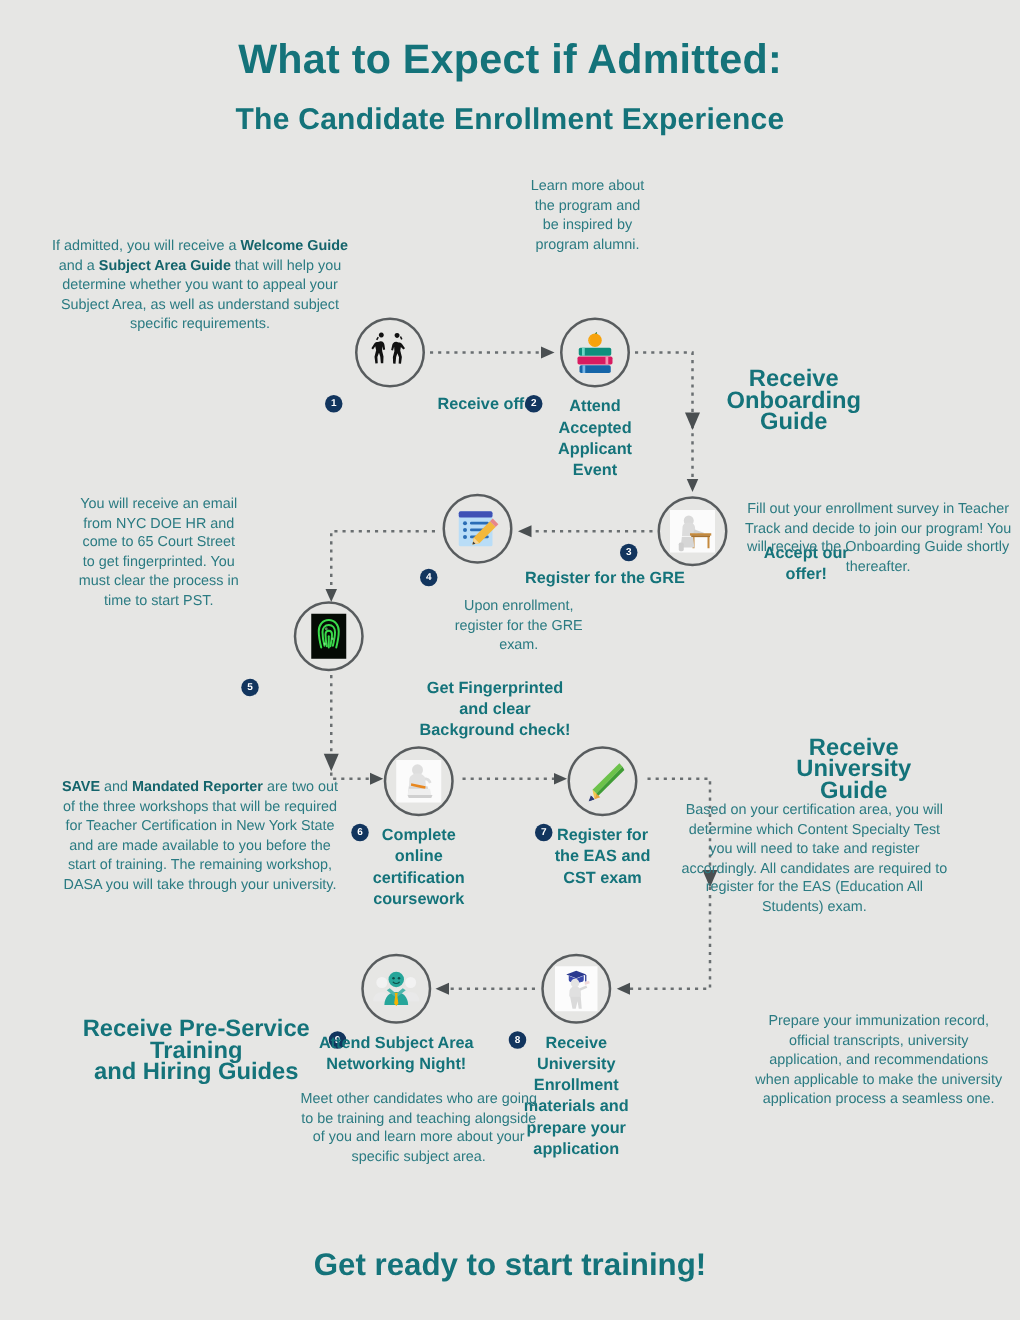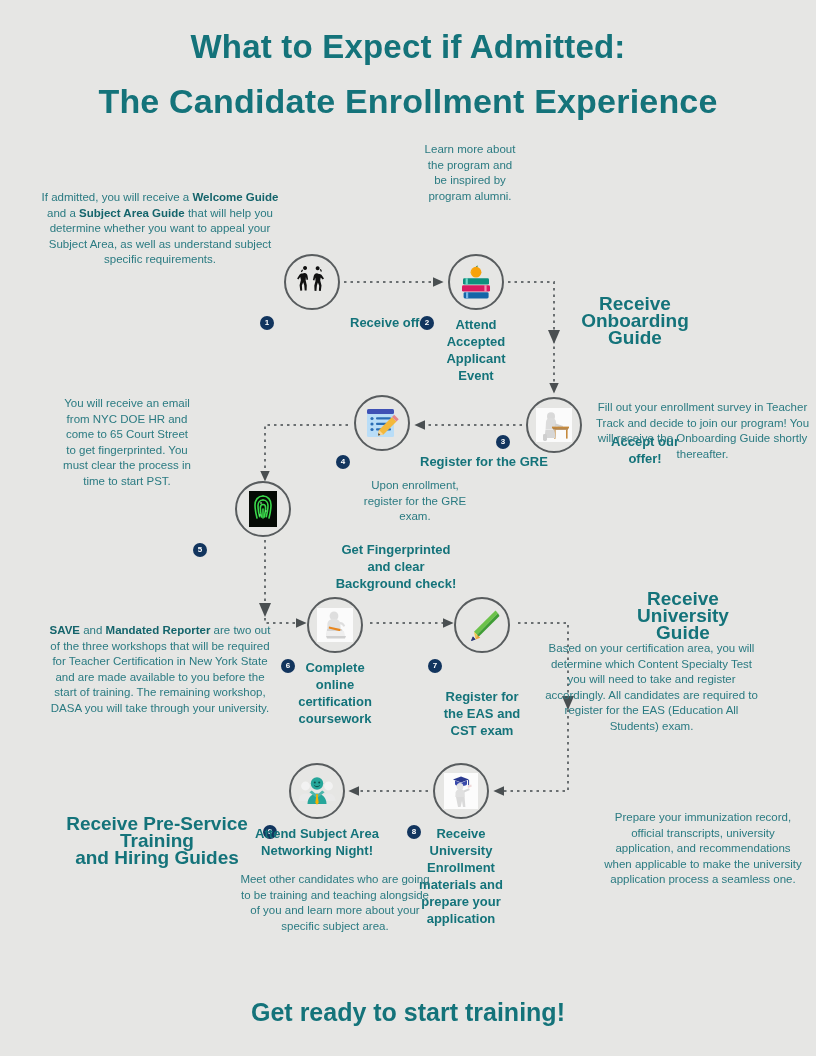--- a/index.html
+++ b/index.html
@@ -12,21 +12,21 @@
     position:relative;
   }
   #stage{position:relative;width:816px;height:1056px;}
 
   
   .title{
     position:absolute;left:0;right:0;text-align:center;
     color:#14737a;font-weight:bold;letter-spacing:.2px;
   }
   .title-l1{top:28px;font-size:33px;}
-  .title-l2{top:82px;font-size:34px;}
+  .title-l2{top:82px;font-size:24px;}
   .footer-note{
     position:absolute;left:0;right:0;text-align:center;
     top:998px;font-size:25px;font-weight:bold;color:#14737a;
   }
 
   
   .desc{
     position:absolute;text-align:center;
     font-size:11.5px;line-height:15.5px;color:#2b7b82;
   }
@@ -244,21 +244,21 @@
       <svg class="icon-box" viewBox="0 0 40 40">
         <path d="M33.5 5.5 l2.5 2.8 -21 21.5 -3-3z" fill="#6cc24a"></path>
         <path d="M36 8.3 l1.5 2.6 -21.6 21.5 -.9-2.6z" fill="#3f9c35"></path>
         <path d="M12 26.8 l3 3 -1.4 4.6z" fill="#f2c94c"></path>
         <path d="M15 29.8 l-1.4 4.6 4.6-1.6z" fill="#e8a33d"></path>
         <path d="M13.6 34.4 l-4.6 1.6 1.6-4.6z" fill="#3b4a8c"></path>
         <path d="M11.2 31.6 l-2.2 4.4 4.4-1.4z" fill="#2d3a72"></path>
       </svg>
     </div>
     <div class="badge" style="left:-26px;top:62px;">7</div>
-    <div class="label wrap" style="width:96px;margin-top:29px;">Register for the EAS and CST exam</div>
+    <div class="label wrap" style="width:96px;">Register for the EAS and CST exam</div>
   </div>
   <div class="heading" style="left:608px;top:590px;width:150px;">
     <span>Receive</span><br>
     <span>University Guide</span>
   </div>
   <div class="desc" style="left:544px;top:641px;width:215px;">Based on your certification area, you will determine which Content Specialty Test you will need to take and register accordingly. All candidates are required to register for the EAS (Education All Students) exam.</div>
 
   <div class="node" style="left:433px;top:763px;">
     <div class="ring">
       <svg class="icon-box" viewBox="0 0 40 40">

